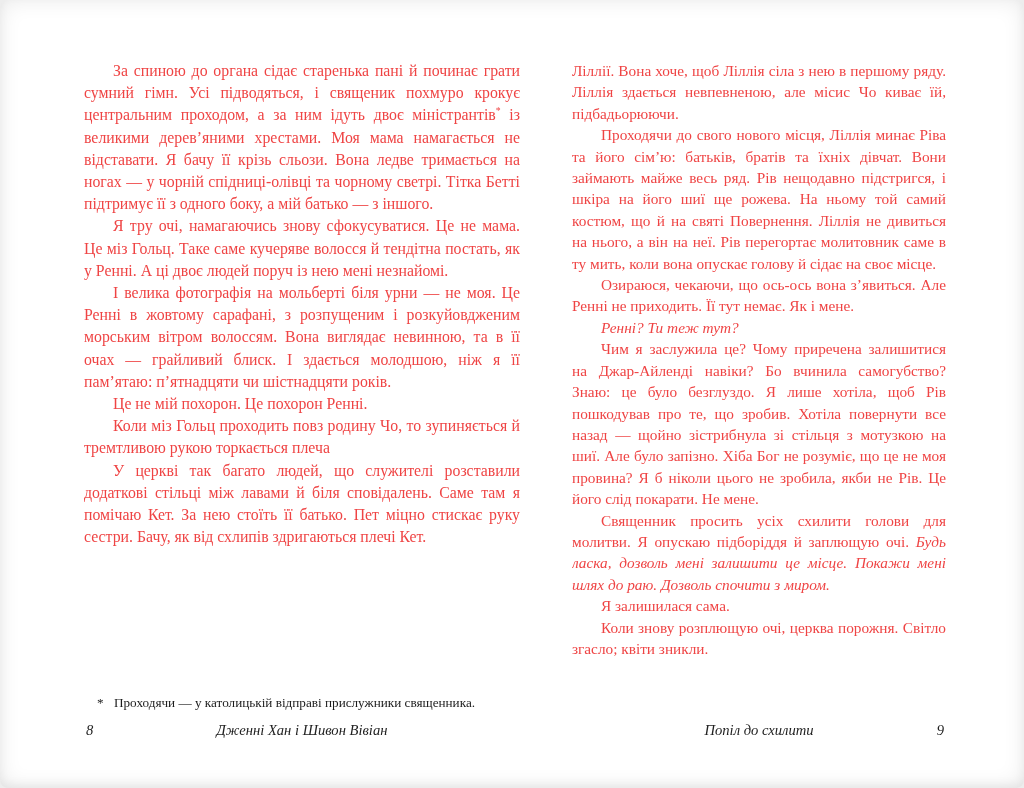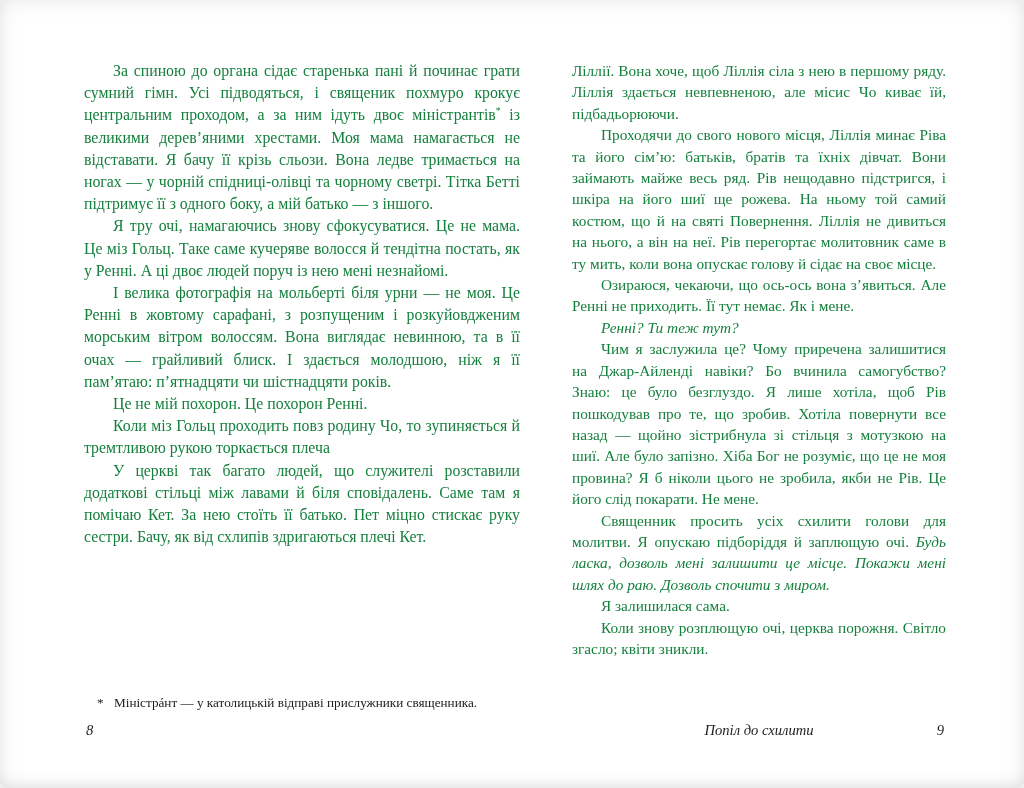--- a/index.html
+++ b/index.html
@@ -17,21 +17,21 @@
     box-shadow: inset 0 0 22px rgba(0,0,0,0.09), inset 0 -4px 10px rgba(0,0,0,0.05);
     overflow: hidden;
   }
   .page { position: absolute; top: 0; height: 100%; }
   .page-left  { left: 84px;  width: 436px; }
   .page-right { left: 572px; width: 374px; }
 
   .page-text {
     position: absolute; top: 60px; left: 0; right: 0;
     text-align: justify;
-    color: #15803d;
+    color: #ef4444;
     overflow: hidden;
   }
   .page-left  .page-text { font-size: 15.8px; line-height: 22.2px; height: 606px; }
   .page-right .page-text { font-size: 15.3px; line-height: 21.4px; height: 648px; }
 
   .para { margin: 0; }
   .para.indent { text-indent: 29px; }
   .italic { font-style: italic; }
   sup { font-size: 0.62em; line-height: 0; }
 
@@ -63,24 +63,25 @@
     <div class="page-text" id="left-text">
         <p class="para indent"><span>За спиною до органа сідає старенька пані й починає грати сумний гімн. Усі підводяться, і священик похмуро крокує центральним проходом, а за ним ідуть двоє міністрантів</span><sup>*</sup><span> із великими дерев’яними хрестами. Моя мама намагається не відставати. Я бачу її крізь сльози. Вона ледве тримається на ногах — у чорній спідниці-олівці та чорному светрі. Тітка Бетті підтримує її з одного боку, а мій батько — з іншого.</span></p>
         <p class="para indent"><span>Я тру очі, намагаючись знову сфокусуватися. Це не мама. Це міз Гольц. Таке саме кучеряве волосся й тендітна постать, як у Ренні. А ці двоє людей поруч із нею мені незнайомі.</span></p>
         <p class="para indent"><span>І велика фотографія на мольберті біля урни — не моя. Це Ренні в жовтому сарафані, з розпущеним і розкуйовдженим морським вітром волоссям. Вона виглядає невинною, та в її очах — грайливий блиск. І здається молодшою, ніж я її пам’ятаю: п’ятнадцяти чи шістнадцяти років.</span></p>
         <p class="para indent"><span>Це не мій похорон. Це похорон Ренні.</span></p>
         <p class="para indent"><span>Коли міз Гольц проходить повз родину Чо, то зупиняється й тремтливою рукою торкається плеча</span></p>
         <p class="para indent"><span>У церкві так багато людей, що служителі розставили додаткові стільці між лавами й біля сповідалень. Саме там я помічаю Кет. За нею стоїть її батько. Пет міцно стискає руку сестри. Бачу, як від схлипів здригаються плечі Кет.</span></p>
       </div>
     <div class="footnote">
       <span class="fn-marker">*</span>
-      <span class="fn-text">Міністрáнт — у католицькій відправі прислужники священника.</span>
+      <span class="fn-text">Проходячи — у католицькій відправі прислужники священника.</span>
     </div>
     <div class="footer">
       <span class="page-num">8</span>
+      <span class="running-title">Дженні Хан і Шивон Вівіан</span>
     </div>
   </div>
 
   <div class="page page-right">
     <div class="page-text" id="right-text">
         <p class="para"><span>Ліллії. Вона хоче, щоб Ліллія сіла з нею в першому ряду. Ліллія здається невпевненою, але місис Чо киває їй, підбадьорюючи.</span></p>
         <p class="para indent"><span>Проходячи до свого нового місця, Ліллія минає Ріва та його сім’ю: батьків, братів та їхніх дівчат. Вони займають майже весь ряд. Рів нещодавно підстригся, і шкіра на його шиї ще рожева. На ньому той самий костюм, що й на святі Повернення. Ліллія не дивиться на нього, а він на неї. Рів перегортає молитовник саме в ту мить, коли вона опускає голову й сідає на своє місце.</span></p>
         <p class="para indent"><span>Озираюся, чекаючи, що ось-ось вона з’явиться. Але Ренні не приходить. Її тут немає. Як і мене.</span></p>
         <p class="para indent"><span class="italic">Ренні? Ти теж тут?</span></p>
         <p class="para indent"><span>Чим я заслужила це? Чому приречена залишитися на Джар-Айленді навіки? Бо вчинила самогубство? Знаю: це було безглуздо. Я лише хотіла, щоб Рів пошкодував про те, що зробив. Хотіла повернути все назад — щойно зістрибнула зі стільця з мотузкою на шиї. Але було запізно. Хіба Бог не розуміє, що це не моя провина? Я б ніколи цього не зробила, якби не Рів. Це його слід покарати. Не мене.</span></p>

